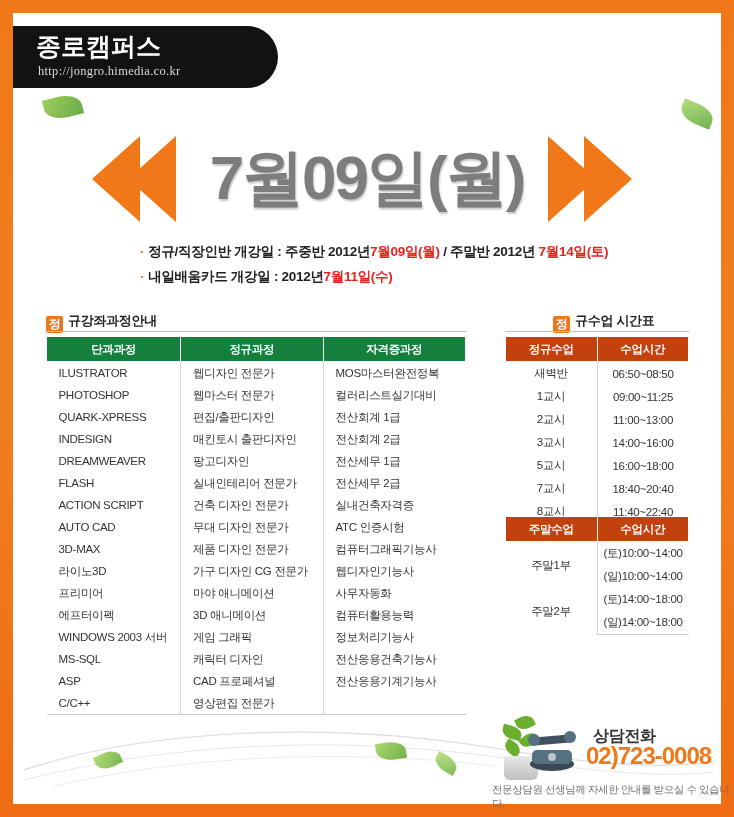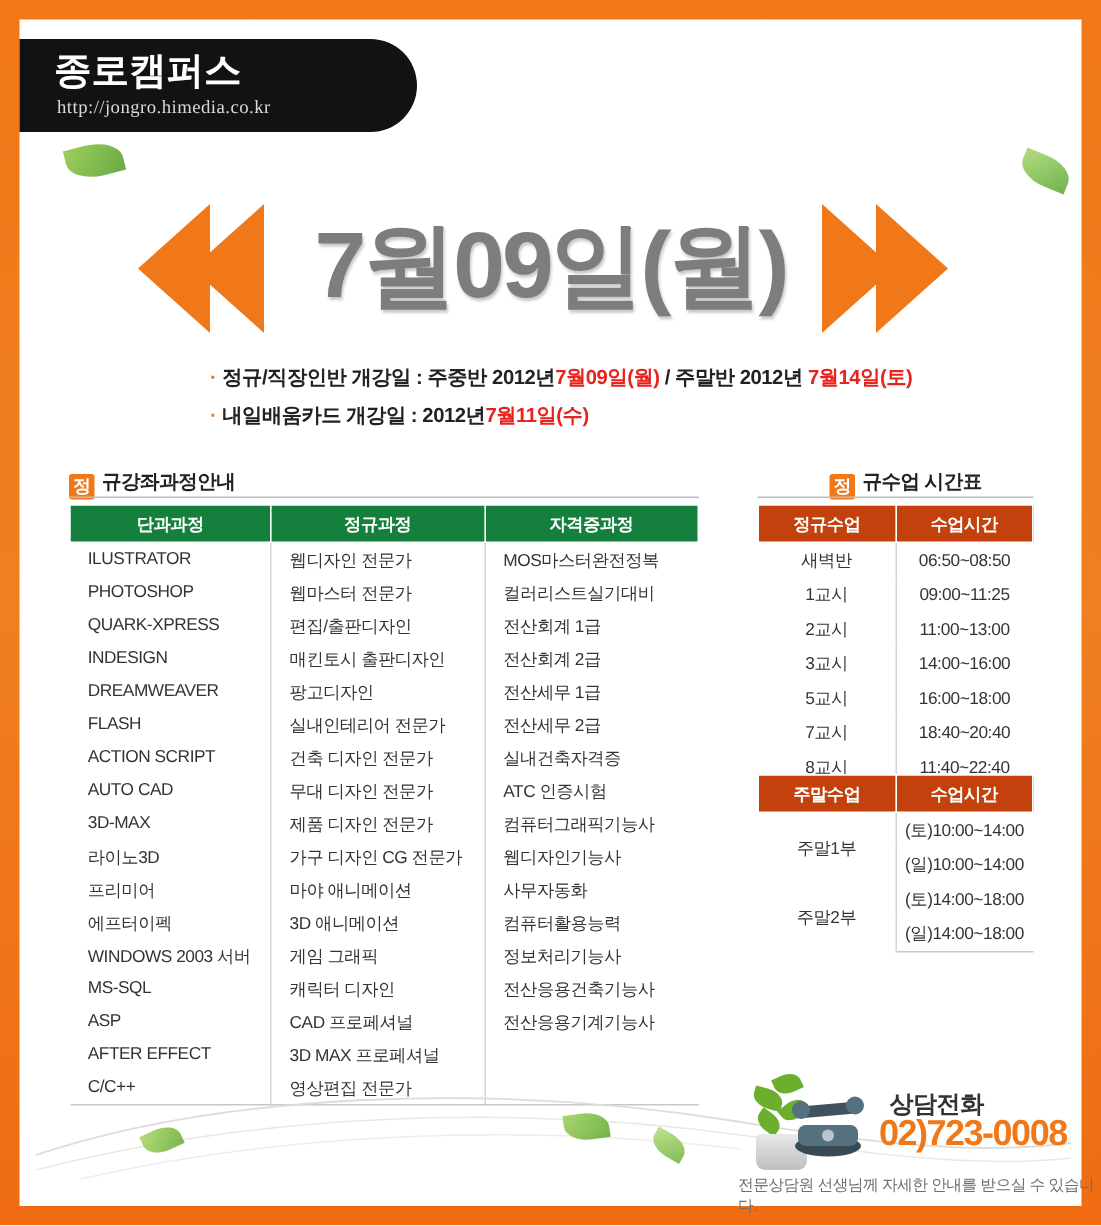--- a/index.html
+++ b/index.html
@@ -400,25 +400,20 @@
           <td>MS-SQL</td>
           <td>캐릭터 디자인</td>
           <td>전산응용건축기능사</td>
         </tr>
         <tr>
           <td>ASP</td>
           <td>CAD 프로페셔널</td>
           <td>전산응용기계기능사</td>
         </tr>
         <tr>
-          <td>AFTER EFFECT</td>
-          <td>3D MAX 프로페셔널</td>
-          <td></td>
-        </tr>
-        <tr>
           <td class="colbox">C/C++</td>
           <td class="colbox">영상편집 전문가</td>
           <td class="colbox"></td>
         </tr>
       </tbody>
   </table>
 
   <table class="tbl-side t1">
     <thead>
       <tr>

